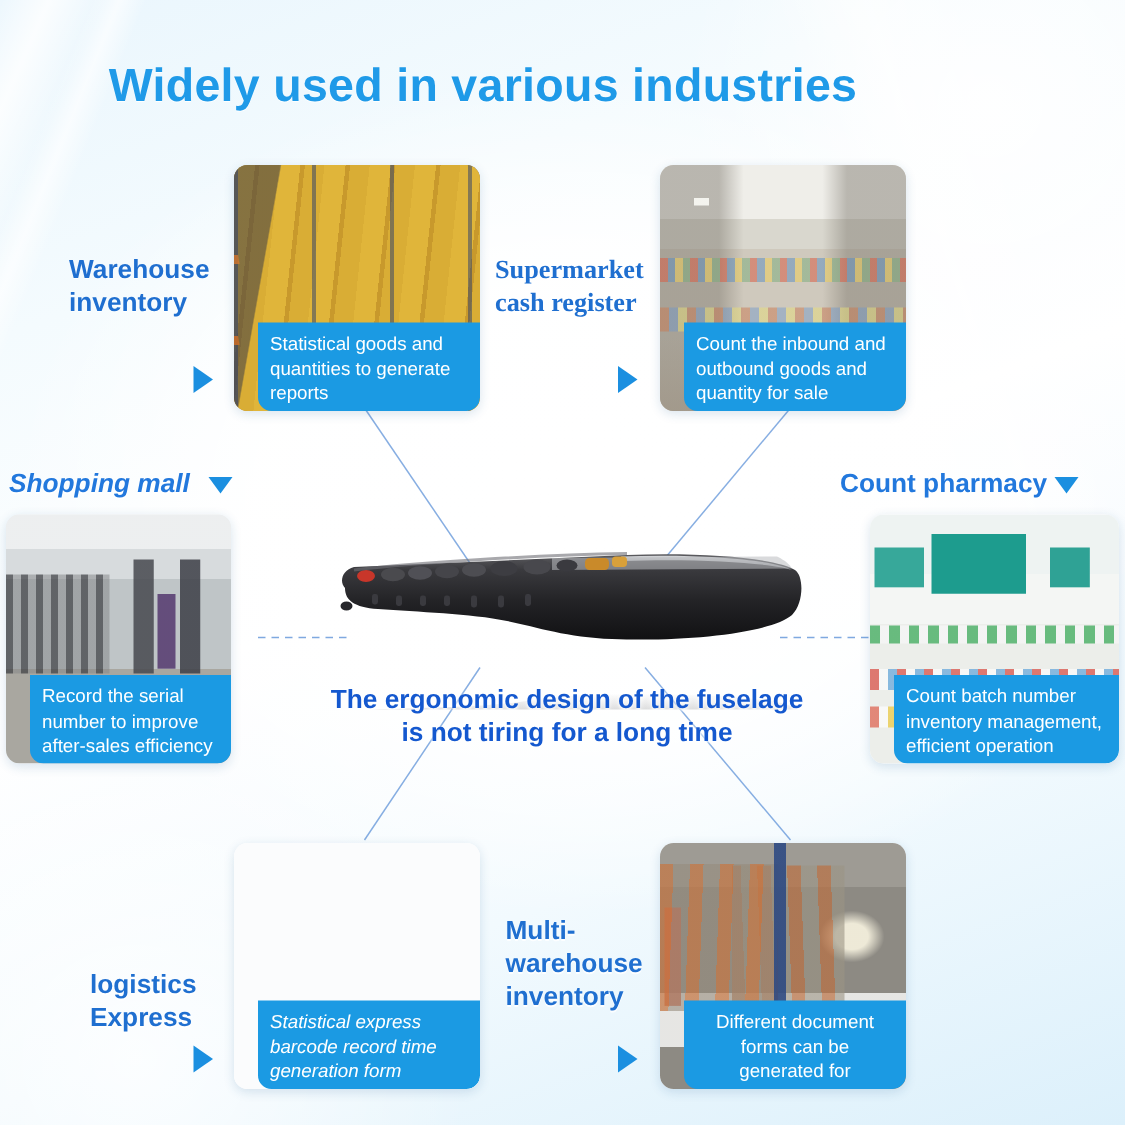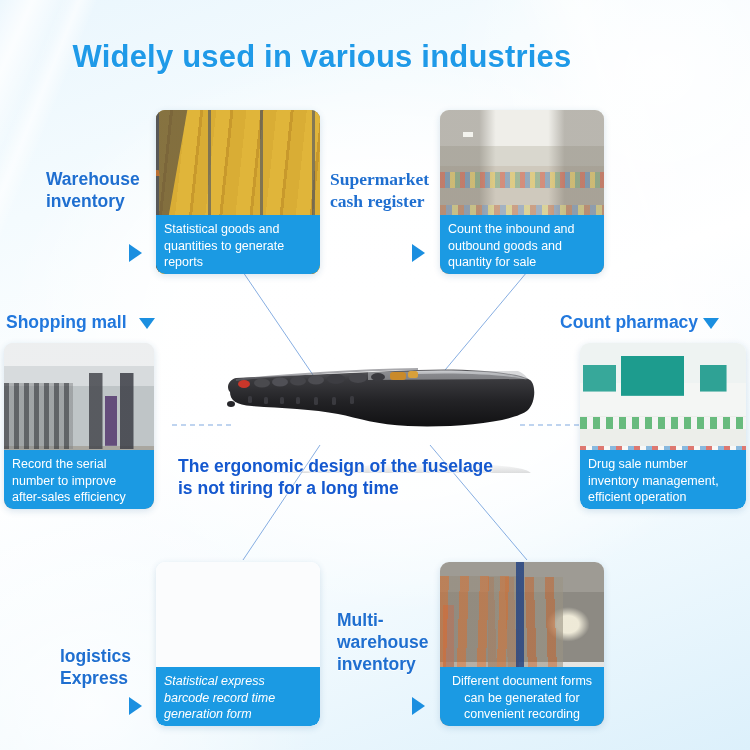--- a/index.html
+++ b/index.html
@@ -69,21 +69,21 @@
   
   .card {
     position: absolute;
     border-radius: 9px;
     overflow: hidden;
     box-shadow: 0 2px 7px rgba(25,90,140,0.16);
     background: #fff;
   }
   .card-caption {
     position: absolute;
-    left: 0; right: 0; bottom: 0;
+    left: 16px; right: 0; bottom: 0;
     background: #1b9ae3;
     color: #ffffff;
     font-size: 12.5px;
     line-height: 16.5px;
     padding: 6px 8px 18px 8px;
     border-bottom-left-radius: 9px;
     border-bottom-right-radius: 9px;
     box-sizing: border-box;
   }
 
@@ -119,20 +119,21 @@
   
   #device-wrap {
     position: absolute;
     left: 218px; top: 358px;
     width: 320px; height: 115px;
   }
   #device-caption {
     position: absolute;
     left: 178px; top: 455px;
     width: 400px;
+    text-align: center;
     color: #1458cf;
     font-size: 17.5px;
     font-weight: bold;
     line-height: 22px;
     text-shadow: 0 1px 2px rgba(255,255,255,.95), 0 0 5px rgba(255,255,255,.8);
   }
 
   
   .ph {
     width: 100%; height: 100%;
@@ -277,40 +278,40 @@
     <div>cash register</div>
   </div>
   <div class="tri-right" style="left:412px; top:244px;"></div>
   <div class="card" style="left:440px; top:110px; width:164px; height:164px;">
     <div class="ph-holder">
         <div class="ph ph-market"></div>
       </div>
     <div class="card-caption" style="height:59px;">Count the inbound and outbound goods and quantity for sale</div>
   </div>
 
-  <div class="label mall" style="left:6px; top:311px;">
+  <div class="label mall" style="left:6px; top:311px;font-style:italic;">
     <span>Shopping mall</span>
   </div>
   <div class="tri-down" style="left:139px; top:318px;"></div>
   <div class="card" style="left:4px; top:343px; width:150px; height:166px;">
     <div class="ph-holder">
         <div class="ph ph-mall"></div>
       </div>
     <div class="card-caption" style="height:59px;">Record the serial number to improve after-sales efficiency</div>
   </div>
 
   <div class="label pharm" style="left:560px; top:311px;">
     <span>Count pharmacy</span>
   </div>
   <div class="tri-down" style="left:703px; top:318px;"></div>
   <div class="card" style="left:580px; top:343px; width:166px; height:166px;">
     <div class="ph-holder">
         <div class="ph ph-pharm"></div>
       </div>
-    <div class="card-caption" style="height:59px;">Drug sale number inventory management, efficient operation</div>
+    <div class="card-caption" style="height:59px;">Count batch number inventory management, efficient operation</div>
   </div>
 
   <div id="device-wrap">
     <svg viewBox="0 0 320 115" width="320" height="115">
       <defs>
         <linearGradient id="bodyg" x1="0" y1="0" x2="0" y2="1">
           <stop offset="0%" stop-color="#5c5c60"></stop>
           <stop offset="18%" stop-color="#3a3a3e"></stop>
           <stop offset="55%" stop-color="#232326"></stop>
           <stop offset="100%" stop-color="#111113"></stop>

